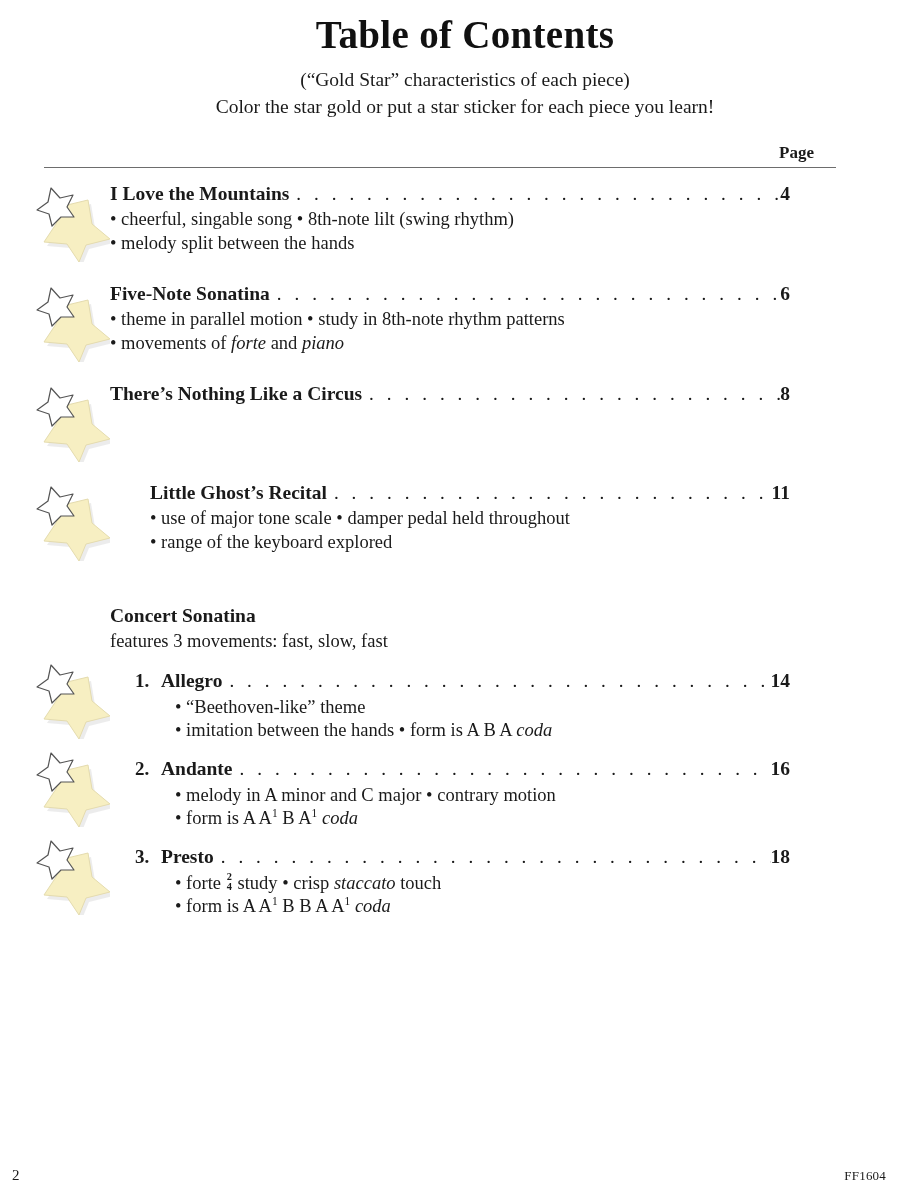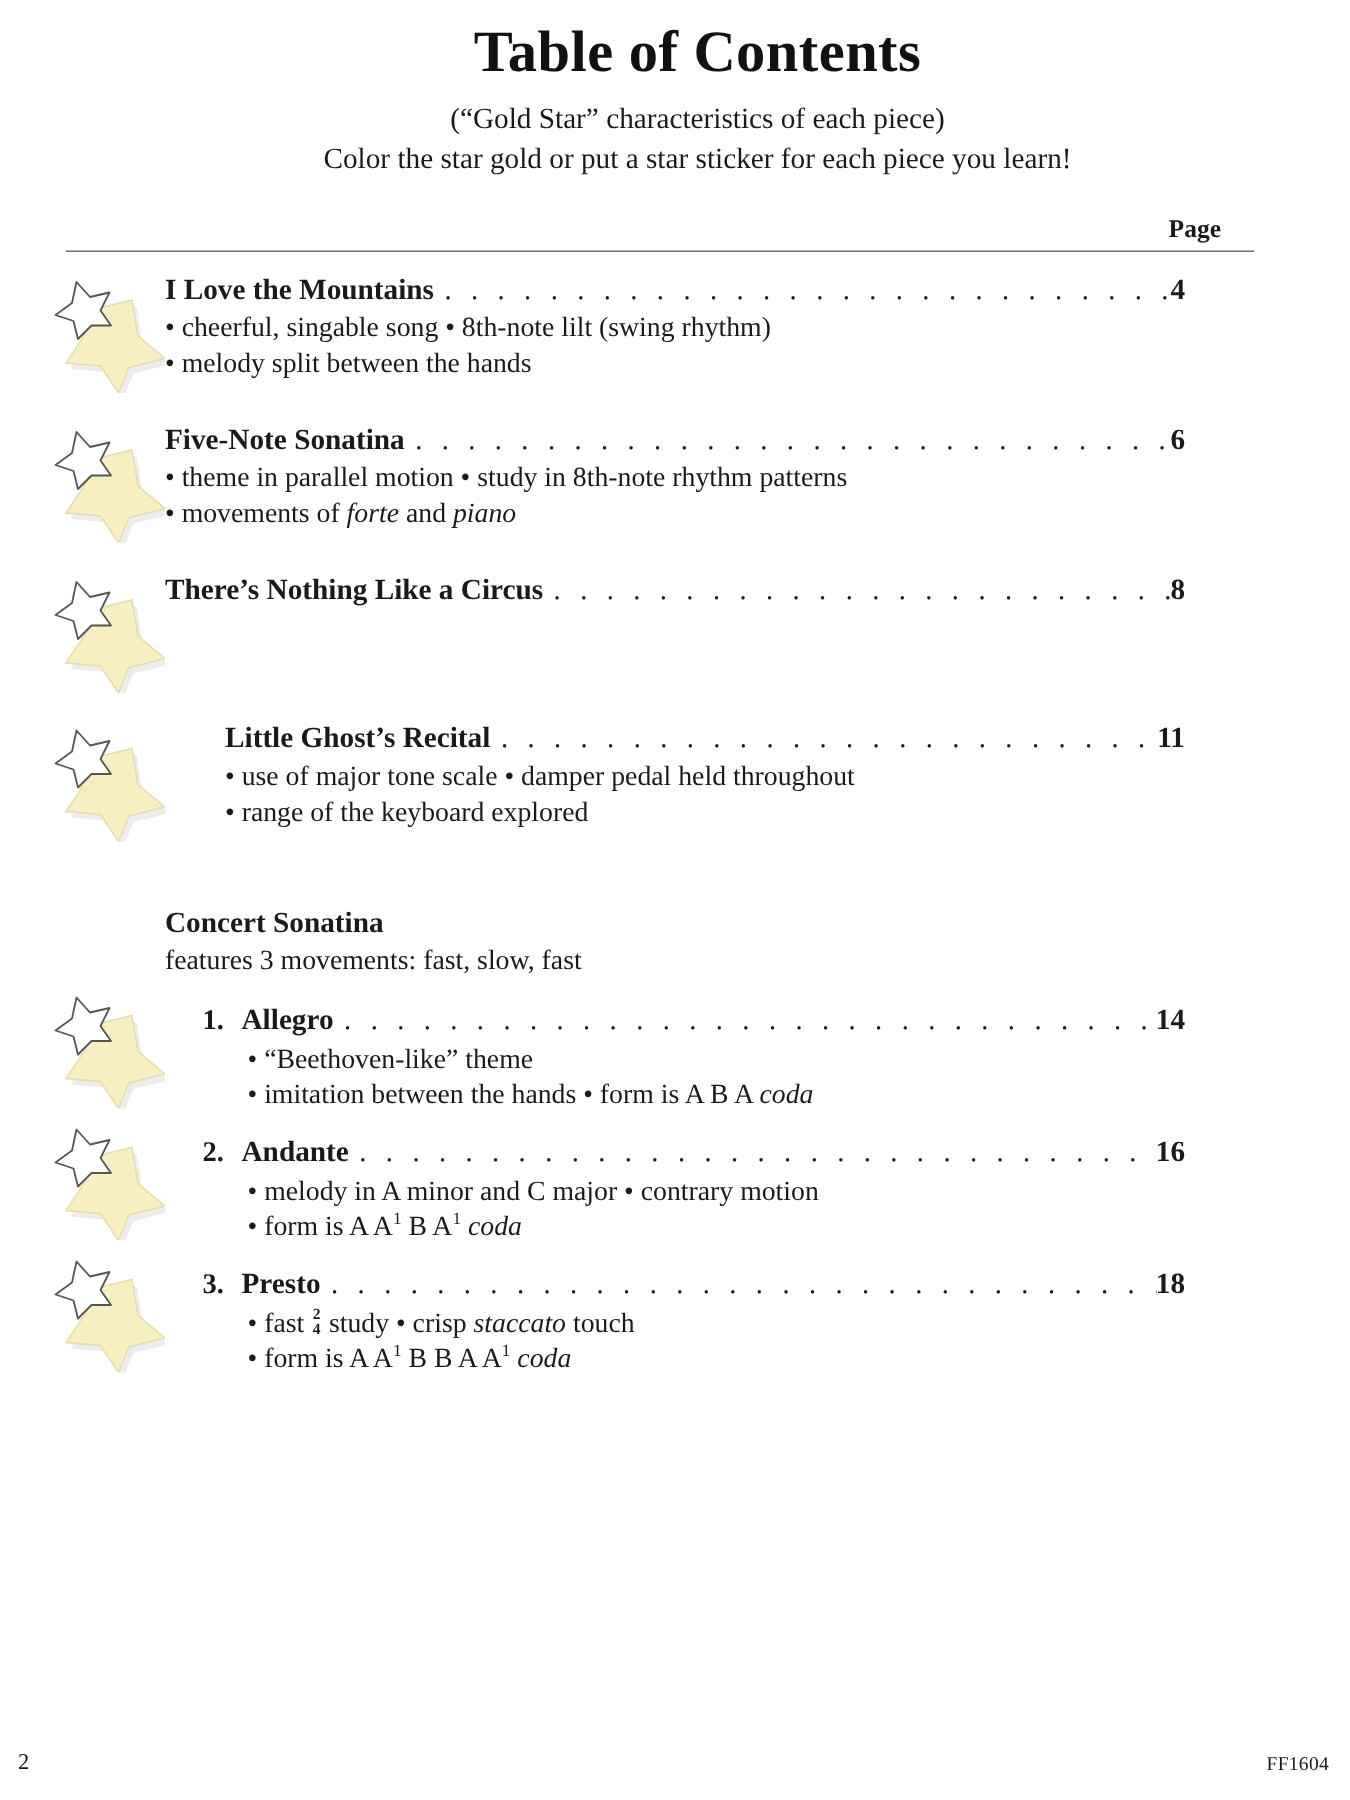--- a/index.html
+++ b/index.html
@@ -163,21 +163,21 @@
     margin-left: 135px;
   }
   .movement .title-row .mv-num {
     font-size: 19px;
     font-weight: bold;
     width: 26px;
     flex: 0 0 26px;
     line-height: 1.25;
   }
   .movement .entry-desc {
-    margin-left: 30px;
+    margin-left: 40px;
   }
 
   
   .footer {
     position: absolute;
     bottom: 16px;
     left: 0;
     width: 900px;
     height: 20px;
     font-size: 14px;
@@ -350,21 +350,21 @@
       </svg>
     </div>
     <div class="entry-inner">
       <div class="title-row">
         <span class="mv-num">3.</span>
         <span class="entry-title">Presto</span>
         <span class="leader">. . . . . . . . . . . . . . . . . . . . . . . . . . . . . . . . . . . . . . . . . . . . . . . . . . . . . . . . . . . . . . . . . . . . . . . . . . . . . . . . . . . . . . . . .</span>
         <span class="page-num">18</span>
       </div>
       <div class="entry-desc">
-        <div><span>• fast </span><span class="timesig"><span>2</span><br><span>4</span></span><span> study • crisp </span><i>staccato</i><span> touch</span></div>
+        <div><span>• forte </span><span class="timesig"><span>2</span><br><span>4</span></span><span> study • crisp </span><i>staccato</i><span> touch</span></div>
         <div><span>• form is A  A</span><sup>1</sup><span>  B  B  A  A</span><sup>1</sup> <i>coda</i></div>
       </div>
     </div>
   </div>
 
 </div>
 
 <div class="footer">
   <span class="folio-left">2</span>
   <span class="folio-right">FF1604</span>

